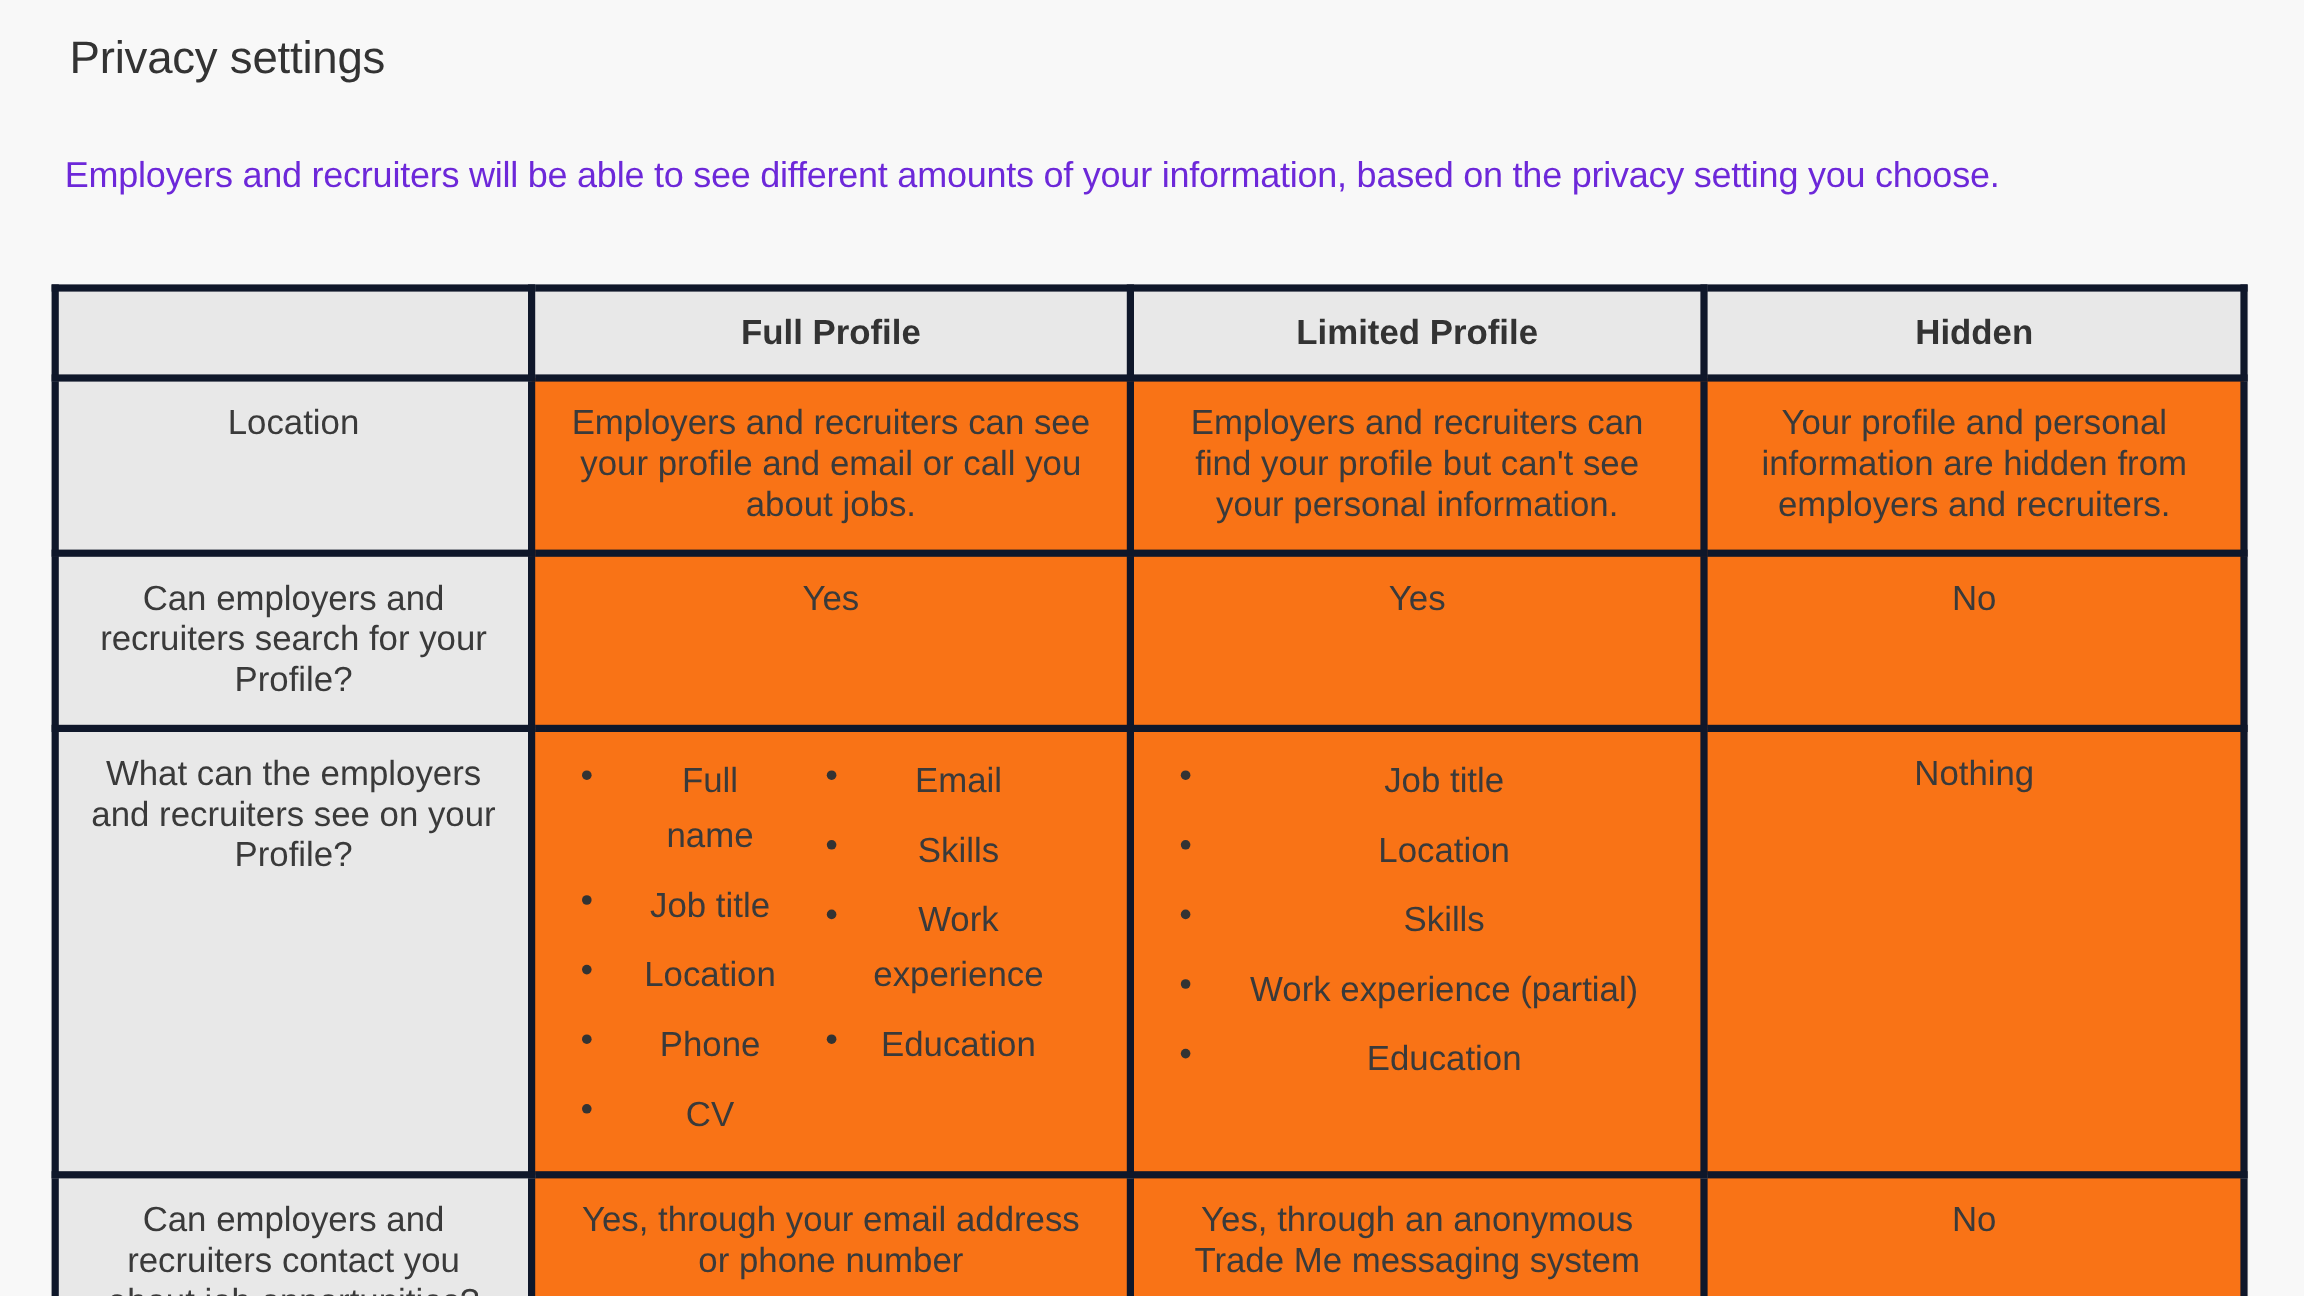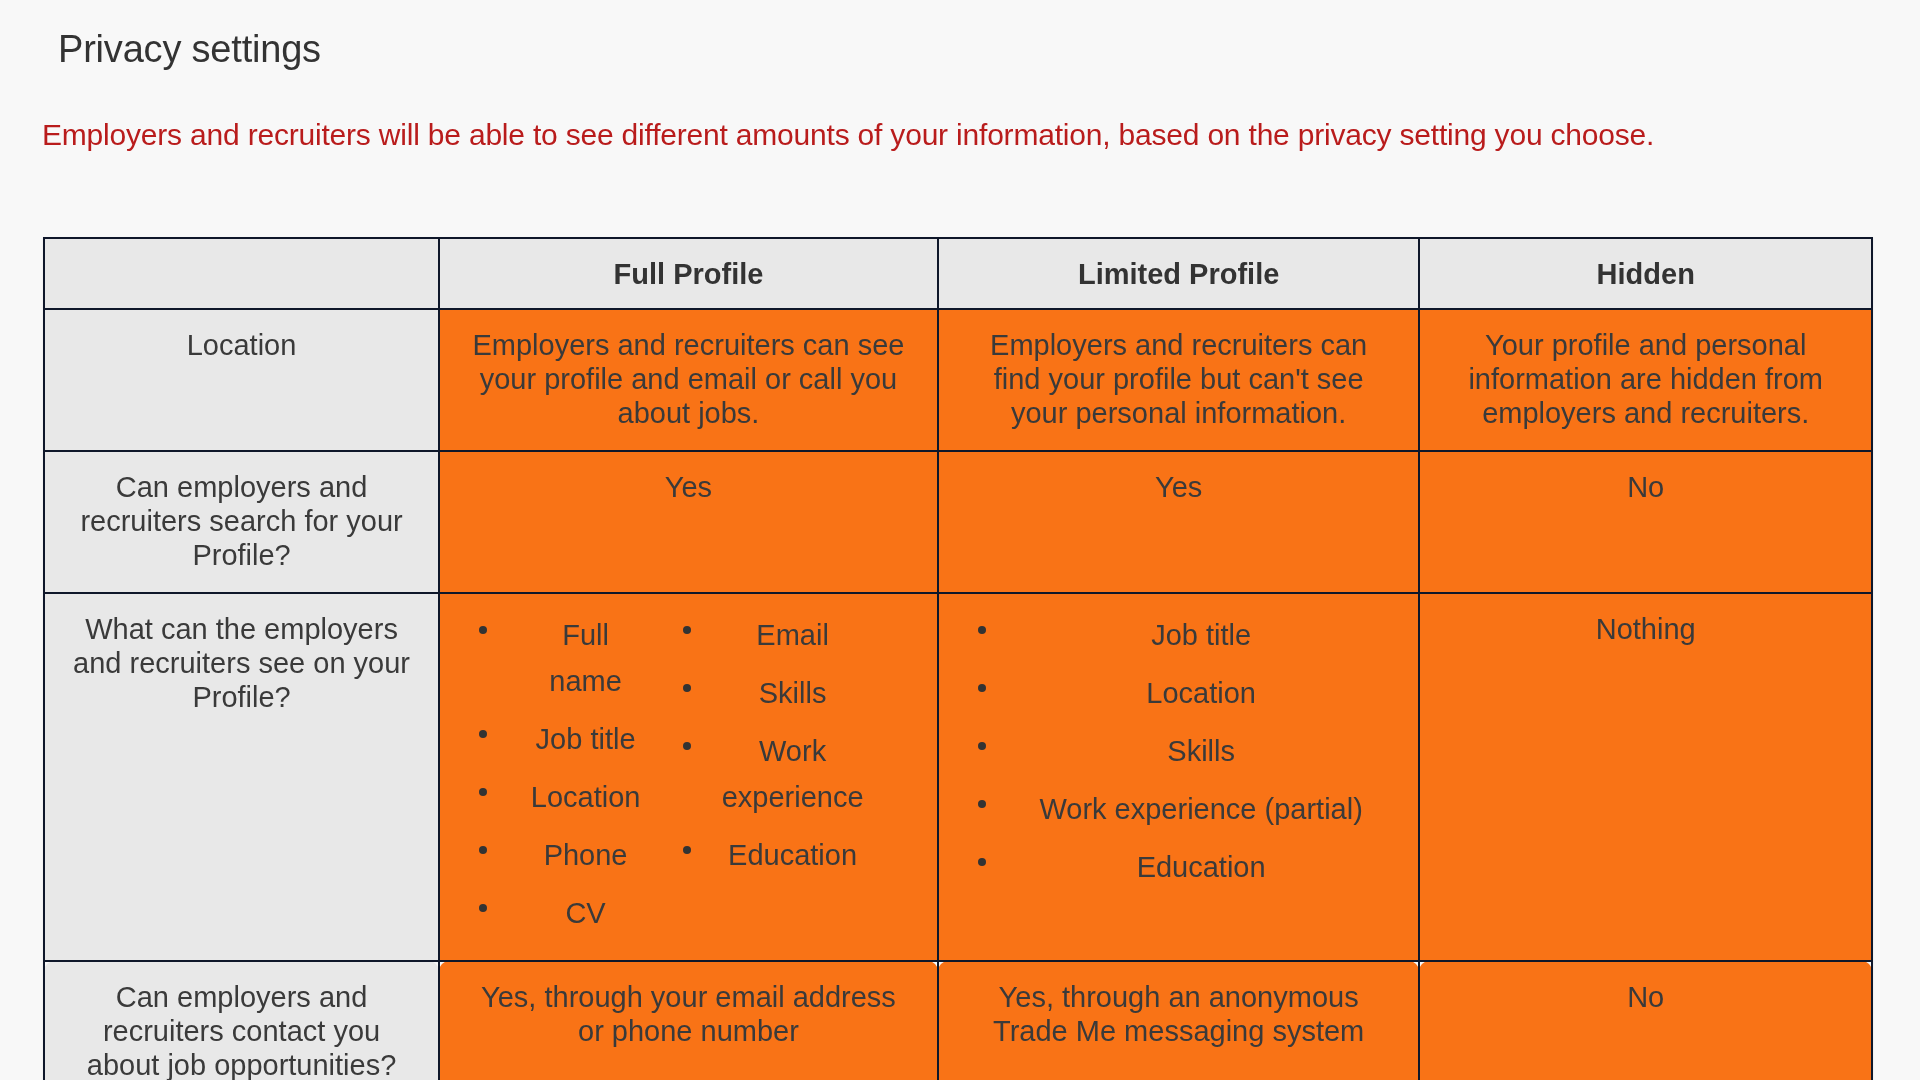--- a/index.html
+++ b/index.html
@@ -22,40 +22,40 @@
     margin: 16px;
     font-size: 38px;
     font-weight: normal;
     color: #333333;
     letter-spacing: -0.2px;
   }
   .intro {
     position: absolute;
     left: 42px;
     top: 118px;
-    margin: 0;
+    margin: 12px;
     font-size: 30px;
-    color: #b91c1c;
+    color: #6d28d9;
     letter-spacing: -0.2px;
     white-space: nowrap;
   }
   table.privacy-table {
     position: absolute;
     left: 43px;
     top: 237px;
     width: 1830px;
     border-collapse: collapse;
     font-size: 29px;
     line-height: 34px;
     color: #3a3a3a;
     box-shadow: 0 1px 2px rgba(0,0,0,0.08);
   }
   .privacy-table th,
   .privacy-table td {
-    border: 2px solid #0f172a;
+    border: 6px solid #0f172a;
     vertical-align: top;
   }
   .privacy-table thead th {
     background: #e8e8e8;
     font-weight: bold;
     text-align: center;
     height: 69px;
     vertical-align: middle;
     padding: 0 10px;
     color: #333333;

